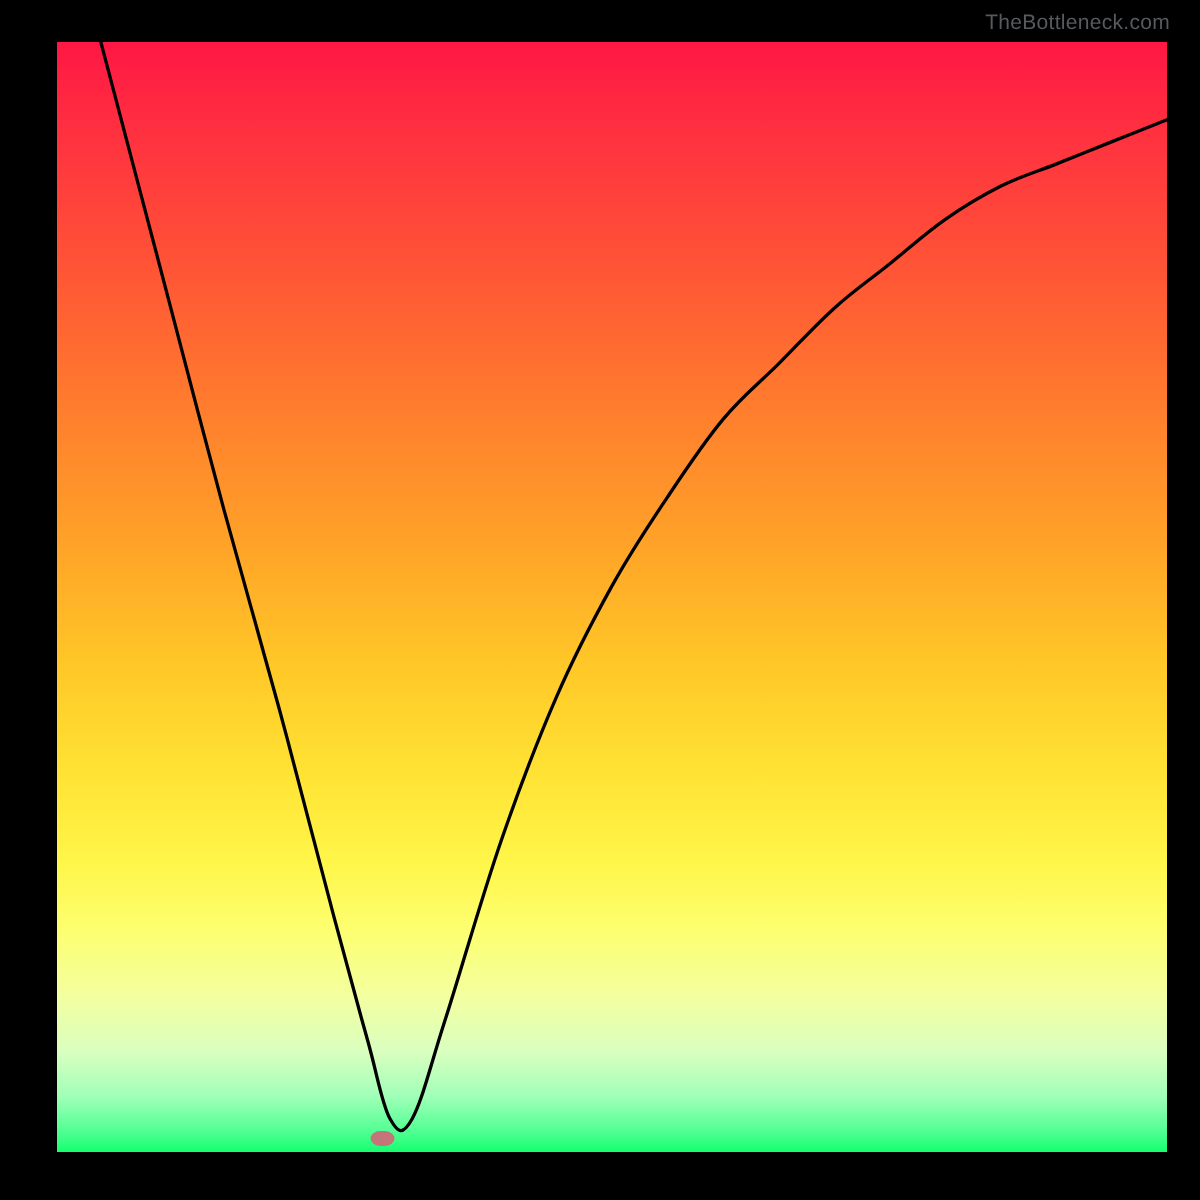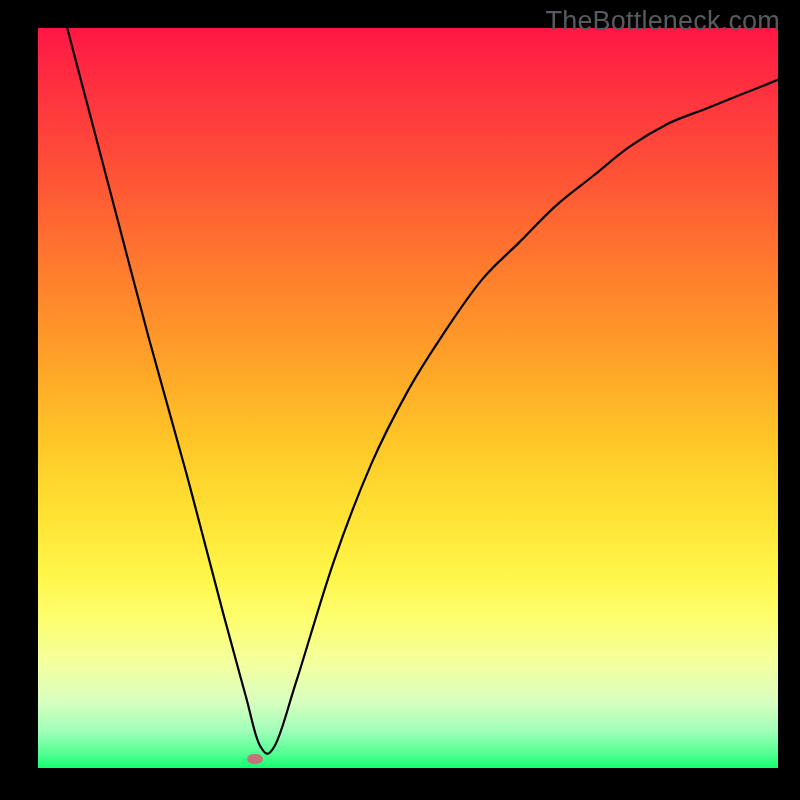--- a/index.html
+++ b/index.html
@@ -48,21 +48,21 @@
     background: #c5757a;
     border-radius: 50%/60%;
     transform: translate(-50%, -50%);
   }
 
   .watermark {
     position: absolute;
     top: 6px;
     right: 20px;
     color: #555b5e;
-    font-size: 27px;
+    font-size: 14px;
     font-weight: 500;
     letter-spacing: 0.2px;
   }
 </style>
 </head>
 <body>
 
 <div class="frame">
 
   <div class="plot">

